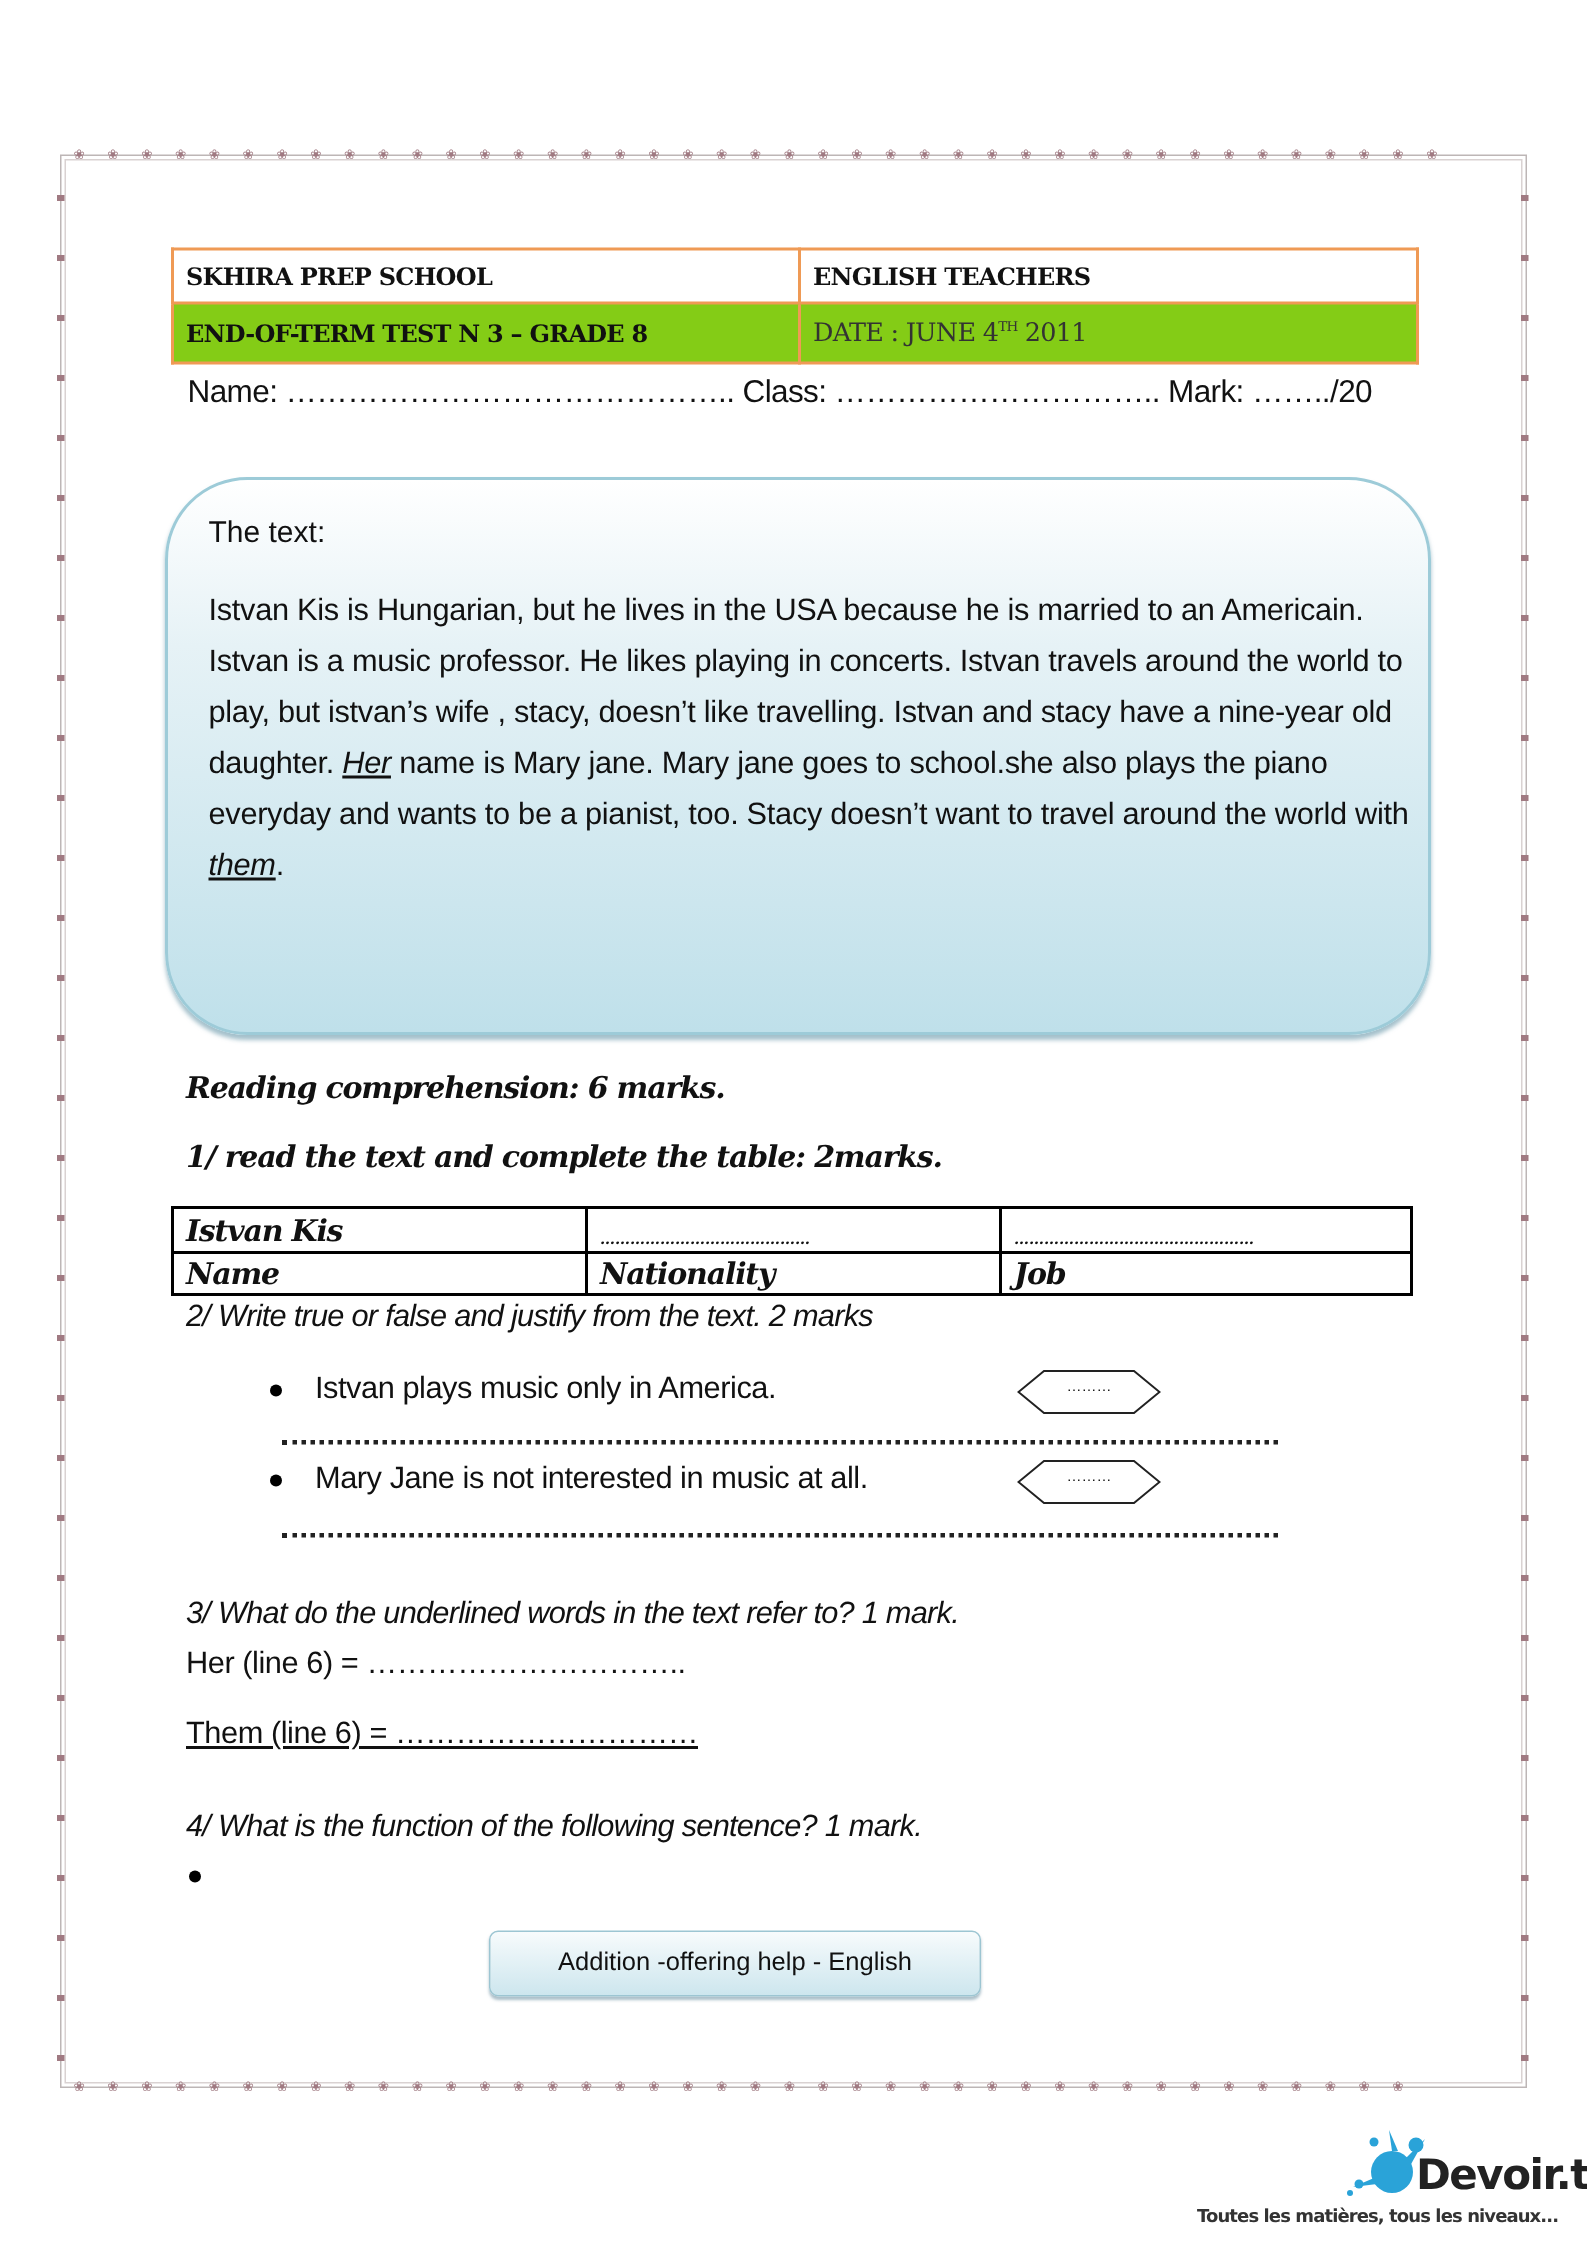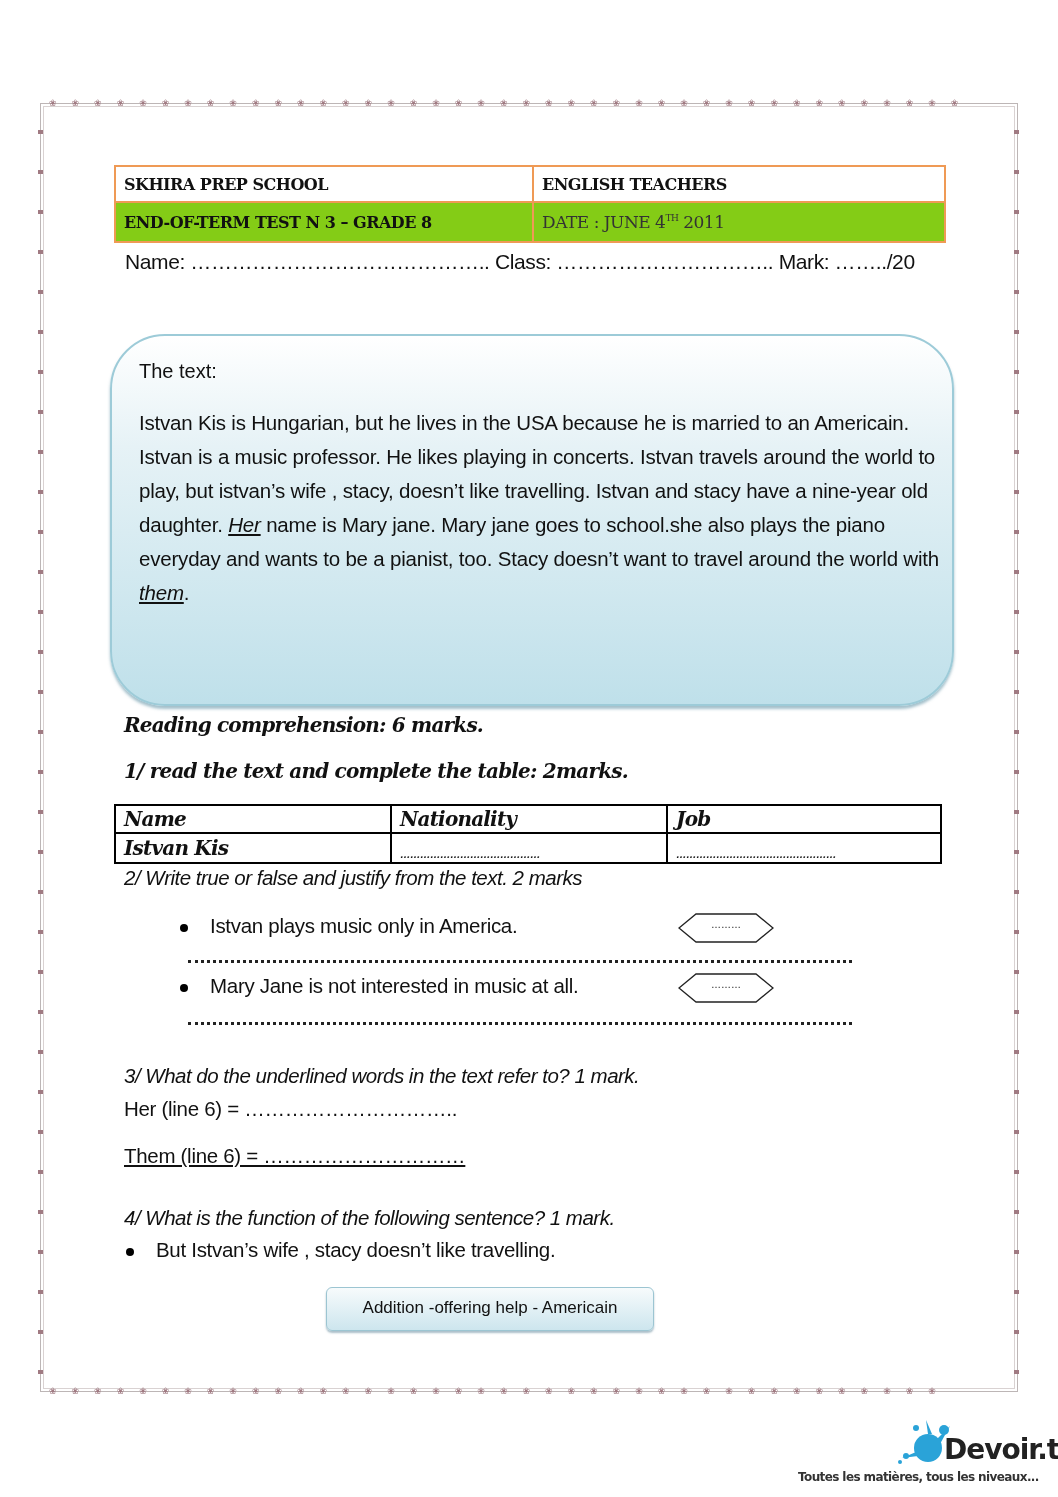--- a/index.html
+++ b/index.html
@@ -15,21 +15,21 @@
 
   .header-table { position:absolute; left:114px; top:165px; width:832px; border-collapse:collapse; }
   .header-table td { border:2px solid #ef9a55; height:34px; padding:0 8px; font-family:"DejaVu Serif", serif; font-weight:bold; font-size:16px; text-transform:uppercase; letter-spacing:-0.5px; }
   .header-table tr.r2 td { background:#84cc16; height:38px; }
   .header-table td.c1 { width:400px; }
   .header-table td.date { font-weight:normal; font-size:17px; color:#333; }
   .header-table sup { font-size:9px; }
 
   .info-line { position:absolute; left:125px; top:250px; font-size:21px; letter-spacing:-0.4px; }
 
-  .text-box { position:absolute; left:110px; top:334px; width:844px; height:372px; border:2px solid #9dcbd8; border-radius:55px;
+  .text-box { position:absolute; left:110px; top:318px; width:844px; height:372px; border:2px solid #9dcbd8; border-radius:55px;
     background:linear-gradient(#ffffff 0%, #e6f2f6 30%, #bfe0ea 100%); box-shadow:0 3px 3px rgba(90,140,160,0.55); box-sizing:border-box; }
   .text-box .label { position:absolute; left:27px; top:24px; font-size:20px; }
   .text-box .body { position:absolute; left:27px; top:70px; width:800px; font-size:20.5px; line-height:34px; letter-spacing:-0.2px; }
   .text-box .body u { font-style:italic; }
 
   .heading { position:absolute; left:124px; font-family:"DejaVu Serif", serif; font-style:italic; font-weight:bold; font-size:20px; letter-spacing:-0.8px; }
   .heading-sans { position:absolute; left:124px; font-style:italic; font-size:20.5px; letter-spacing:-0.5px; }
 
   .q-table { position:absolute; left:114px; top:804px; width:828px; border-collapse:collapse; }
   .q-table td { border:2px solid #000; height:26px; padding:0 8px; font-family:"DejaVu Serif", serif; font-style:italic; font-weight:bold; font-size:20px; letter-spacing:-0.8px; }
@@ -83,28 +83,28 @@
   <div class="label">The text:</div>
   <div class="body"><span>Istvan  Kis is Hungarian, but he lives  in the USA because he is married to an Americain. Istvan is a music professor. He likes playing in concerts. Istvan travels around the world to play, but istvan’s wife , stacy, doesn’t like travelling. Istvan and stacy have a nine-year old daughter. </span><u>Her</u><span> name is Mary jane. Mary jane goes to school.she also plays the piano everyday and wants to be a pianist, too.  Stacy doesn’t want to travel around the world with </span><u>them</u><span>.</span></div>
 </div>
 
 <div class="heading" style="top:713px;">Reading comprehension: 6 marks.</div>
 <div class="heading" style="top:759px;">1/ read the text and complete the table: 2marks.</div>
 
 <table class="q-table">
   <tbody>
       <tr>
+    <td>Istvan Kis</td>
+    <td class="dots">……………………………………</td>
+    <td class="dots">…………………………………………</td>
+  </tr>
+  <tr>
     <td style="width:258px">Name</td>
     <td style="width:258px">Nationality</td>
     <td>Job</td>
-  </tr>
-  <tr>
-    <td>Istvan Kis</td>
-    <td class="dots">……………………………………</td>
-    <td class="dots">…………………………………………</td>
   </tr>
 </tbody>
   </table>
 
 <div class="heading-sans" style="top:866px;">2/ Write true or false and justify from the text. 2 marks</div>
 
 <div class="bullet" style="top:914px;"><span class="dot"></span><span>Istvan plays music only in America.</span></div>
 <div class="hexbox" style="left:678px;top:913px;">
   <svg width="96" height="30">
       <polygon points="18,1 78,1 95,15 78,29 18,29 1,15" fill="#fff" stroke="#222" stroke-width="1.3"></polygon>
@@ -120,23 +120,23 @@
     </svg>
   <span>………</span>
 </div>
 <div class="dotted-line" style="top:1022px;"></div>
 
 <div class="heading-sans" style="top:1050px;margin-top:14px;">3/ What do the underlined words in the text refer to? 1 mark.</div>
 <div class="plain" style="top:1097px;">Her  (line 6) = …………………………..</div>
 <div class="plain" style="top:1144px;text-decoration:underline;">Them  (line 6) = …………………………</div>
 
 <div class="heading-sans" style="top:1191px;margin-top:15px;">4/ What is the function of the following sentence? 1 mark.</div>
-<div class="bullet" style="left:126px;top:1238px;"><span class="dot"></span><span>But Istvan’s wife , stacy doesn’t like travelling.</span></div>
+<div class="bullet" style="left:126px;top:1238px;"><span class="dot"></span></div>
 
-<div class="answer-box">Addition -offering help - Americain</div>
+<div class="answer-box">Addition -offering help - English</div>
 
 <div class="logo">
   <svg class="splash" viewBox="0 0 60 50">
     <circle cx="32" cy="30" r="14" fill="#2aa3d8"></circle>
     <circle cx="48" cy="12" r="5" fill="#2aa3d8"></circle>
     <circle cx="20" cy="10" r="3" fill="#2aa3d8"></circle>
     <circle cx="10" cy="38" r="3" fill="#2aa3d8"></circle>
     <circle cx="4" cy="44" r="2" fill="#2aa3d8"></circle>
     <path d="M32 16 L30 2 L36 16 Z" fill="#2aa3d8"></path>
     <path d="M40 22 L54 8 L44 26 Z" fill="#2aa3d8"></path>

